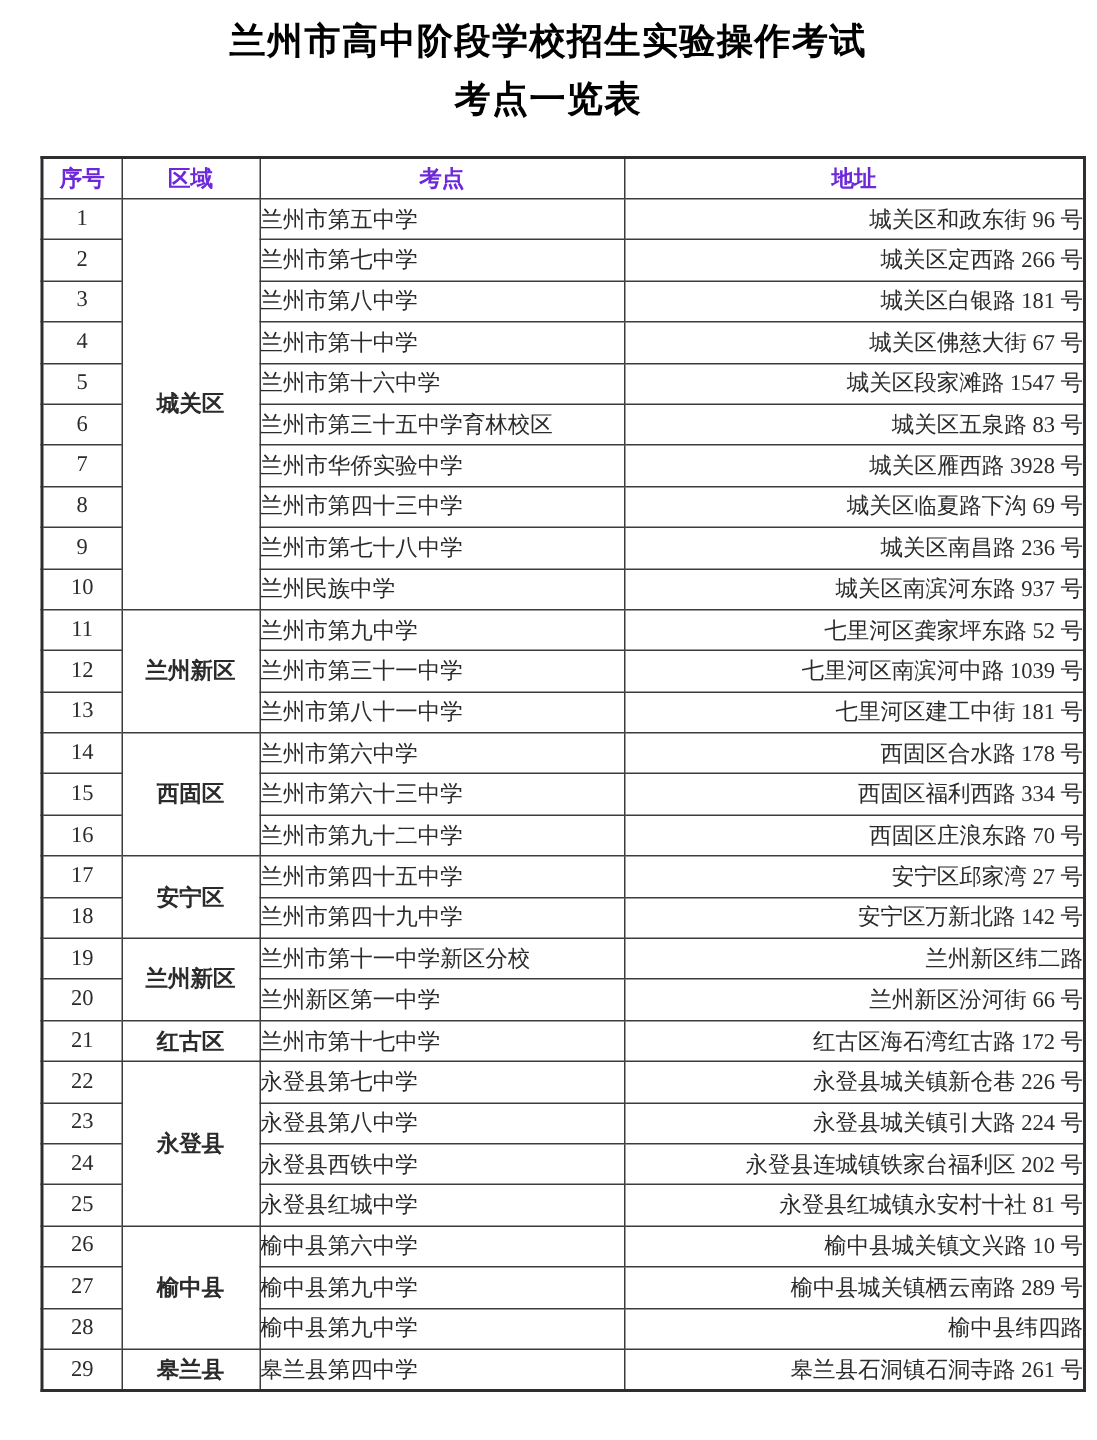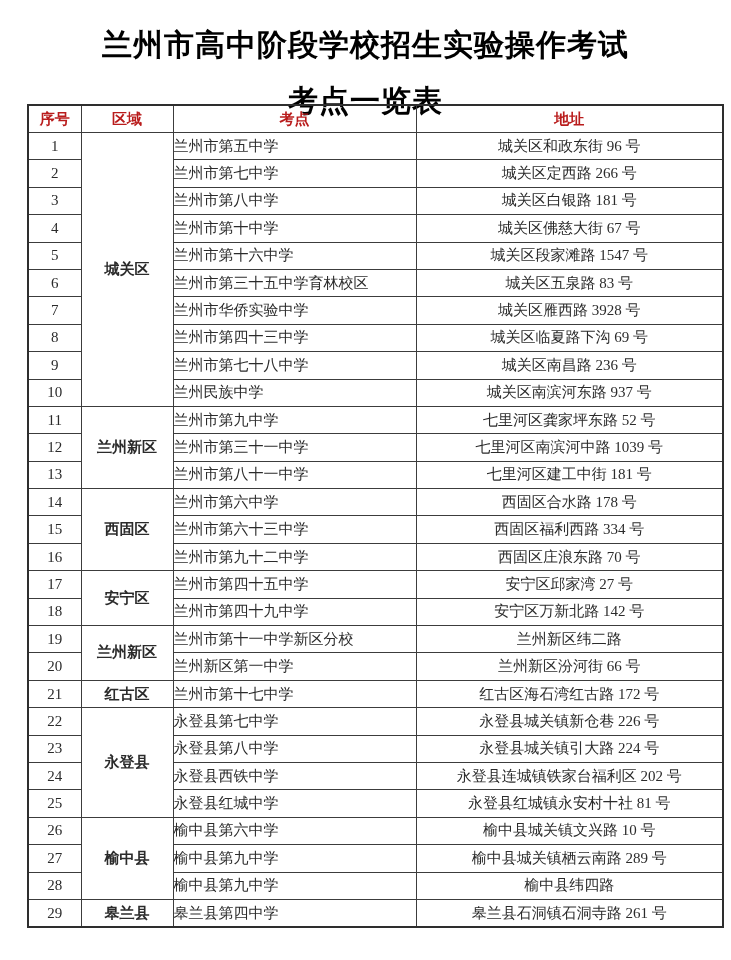--- a/index.html
+++ b/index.html
@@ -19,62 +19,61 @@
     position: absolute;
     top: 8px;
     left: 0;
     width: 731px;
     text-align: center;
     font-family: "Liberation Sans", "DejaVu Sans", sans-serif;
     font-weight: bold;
     color: #000000;
   }
   .title-line {
-    font-size: 30px;
+    font-size: 24px;
     line-height: 39px;
     letter-spacing: 1px;
-    margin-top: 17px;
   }
   table.exam-table {
     position: absolute;
     left: 27px;
     top: 104px;
     width: 695px;
     border-collapse: collapse;
     table-layout: fixed;
     border: 2px solid #2e2e2e;
   }
   .exam-table th, .exam-table td {
     border: 1px solid #3c3c3c;
     overflow: hidden;
     white-space: nowrap;
   }
   .exam-table thead th {
     height: 26px;
     font-family: "Liberation Sans", "DejaVu Sans", sans-serif;
     font-size: 15px;
     font-weight: bold;
-    color: #b91c1c;
+    color: #6d28d9;
     text-align: center;
     padding: 0;
   }
   .exam-table tbody td {
     height: 26.4px;
     font-size: 15px;
     color: #2b2b2b;
     padding: 0;
   }
   .col-no   { width: 53px;  }
   .col-reg  { width: 92px;  }
   .col-site { width: 243px; }
   .col-addr { width: 307px; }
   td.c-no     { text-align: center; }
   td.c-region { text-align: center; font-weight: bold; }
   td.c-site   { text-align: left; padding-left: 15px; margin-top: 44px; }
-  td.c-addr   { text-align: center; padding-left: 15px; margin-left: 40px; }
+  td.c-addr   { text-align: right; padding-left: 15px; margin-left: 40px; }
 </style>
 </head>
 <body>
 
 <div class="title-block">
   <div class="title-line">兰州市高中阶段学校招生实验操作考试</div>
   <div class="title-line">考点一览表</div>
 </div>
 
 <table class="exam-table">

